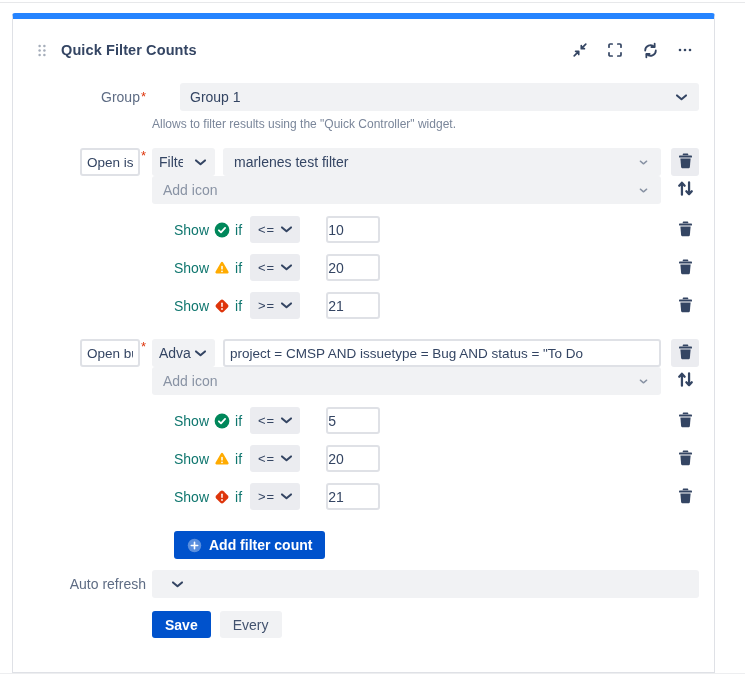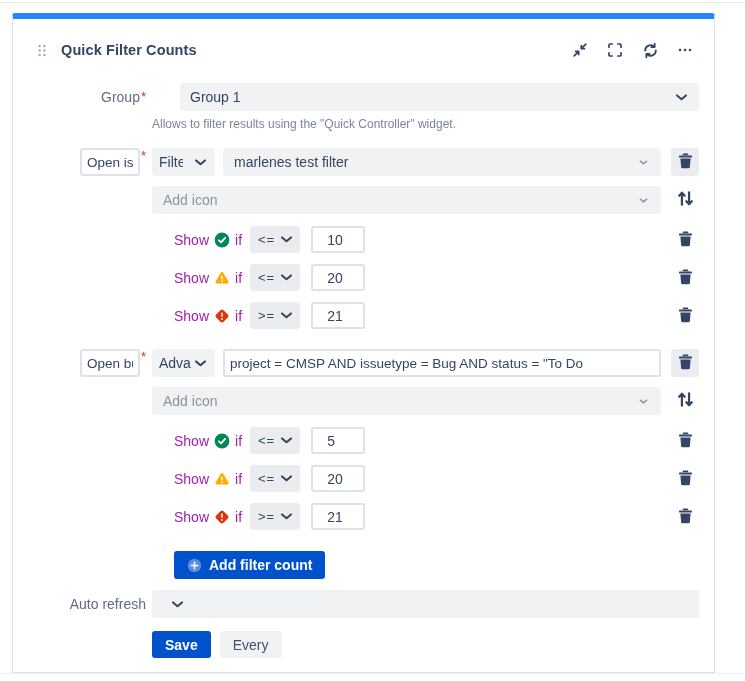--- a/index.html
+++ b/index.html
@@ -40,24 +40,24 @@
     padding:0 5px; color:#344563; font-family:inherit; font-size:13.5px; outline:none; min-width:0; }
   .name-input { width:60px; flex:none; }
   .jql-input { flex:1; margin-left:8px; }
   .type-select { width:63px; flex:none; padding:0 7px; }
   .type-select .grow { margin-right:2px; }
   .query-select { flex:1; margin-left:8px; padding:0 12px 0 11px; }
 
   .op-select { background:#EBECF0; border-radius:3px; height:27px; display:flex; align-items:center;
     padding:0 6px 0 8px; margin-left:8px; cursor:pointer; flex:none; }
   .op-select .op { font-size:13px; letter-spacing:1px; color:#344563; }
-  .num-input { width:54px; flex:none; height:27px; margin-left:11px; font-size:14px; padding:0 14px; }
+  .num-input { width:54px; flex:none; height:27px; margin-left:26px; font-size:14px; padding:0 0; }
 
   .sicon { display:flex; margin:0 5px; }
-  .showtxt { color:#a21caf; }
+  .showtxt { color:#0f766e; }
   .indent { padding-left:22px; }
 
   .trash-btn { width:28px; height:28px; background:#EBECF0; border-radius:3px; border:none;
     display:flex; align-items:center; justify-content:center; cursor:pointer; }
   .trash-plain { background:transparent; width:24px; height:24px; border:none; display:flex;
     align-items:center; justify-content:center; cursor:pointer; }
   .reorder-btn { background:transparent; border:none; display:flex; align-items:center;
     justify-content:center; cursor:pointer; width:26px; height:26px; }
 
   .btn-primary { background:#0052CC; color:#fff; font-weight:700; font-size:14px; border:none;
@@ -67,21 +67,21 @@
     height:27px; padding:0 13px; display:inline-flex; align-items:center; cursor:pointer; font-family:inherit; }
   .save { height:27px; }
 
   .help-row { margin-top:6px; }
   .help-text { font-size:12px; color:#7A869A; }
 
   
   .r-group { margin-top:24px;gap:28px; }
   .r-filter { margin-top:17px; }
   .r-filter2 { margin-top:20px; }
-  .r-addicon { margin-top:10px; }
+  .r-addicon { }
   .r-show1 { margin-top:12px; }
   .r-show { margin-top:11px; }
   .r-addbtn { margin-top:21px;align-items:flex-end; }
   .r-auto { margin-top:11px; }
   .r-save { margin-top:13px; }
   .fld .gap9 { margin-left:9px; }
 </style>
 </head>
 <body>
 

